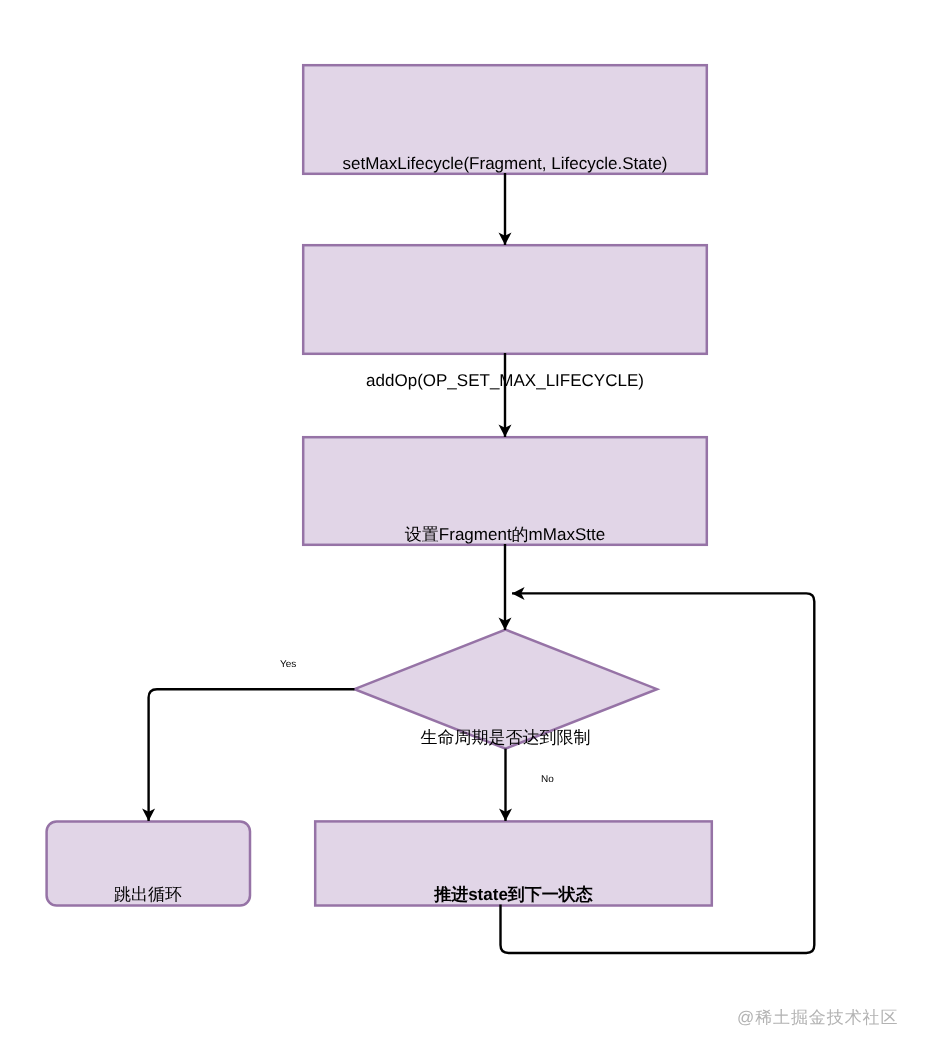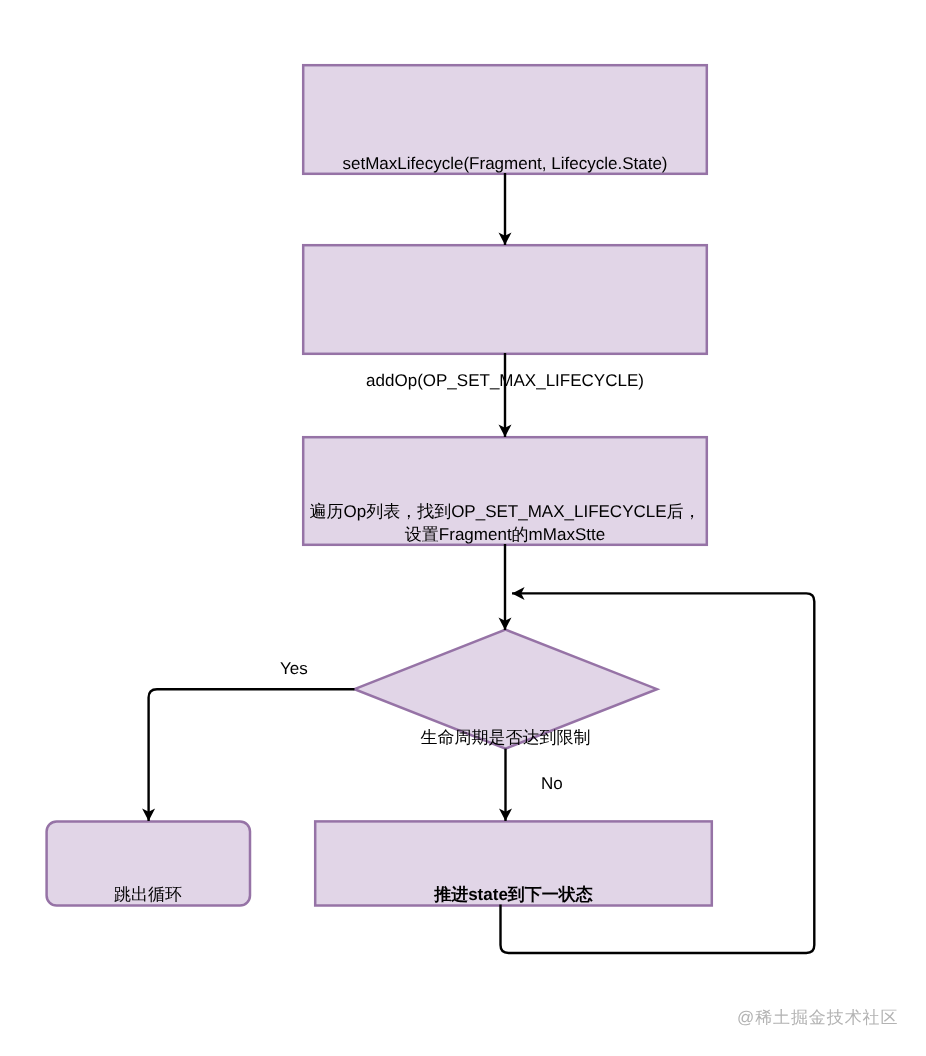--- a/index.html
+++ b/index.html
@@ -5,21 +5,21 @@
 <style>
   html,body{margin:0;padding:0;background:#ffffff;}
   body{width:926px;height:1056px;overflow:hidden;
        font-family:"Liberation Sans",sans-serif;
        -webkit-font-smoothing:antialiased;text-rendering:geometricPrecision;}
   #stage{position:relative;width:926px;height:1056px;background:#ffffff;}
   svg#flow{position:absolute;left:0;top:0;width:926px;height:1056px;}
   .nodelabel{position:absolute;display:flex;align-items:flex-end;justify-content:center;
              text-align:center;color:#000000;font-size:17px;line-height:23px;
              white-space:nowrap;pointer-events:none;transform:translateZ(0);}
-  .edgelabel{position:absolute;font-size:17px;color:#000000;white-space:nowrap;
+  .edgelabel{position:absolute;font-size:10px;color:#000000;white-space:nowrap;
              transform:translateZ(0);}
   #watermark{position:absolute;color:#b3b3b3;font-size:17px;letter-spacing:0.9px;
              white-space:nowrap;transform:translateZ(0);}
 </style>
 </head>
 <body>
 
 <div id="stage">
 
   <svg id="flow" viewBox="0 0 926 1056">
@@ -51,21 +51,21 @@
 
   <div class="nodelabel" style="left:302px;top:64px;width:406px;height:111px;">
     <span>setMaxLifecycle(Fragment, Lifecycle.State)</span>
   </div>
 
   <div class="nodelabel" style="left:302px;top:257px;width:406px;height:111px;margin-top:24px;">
     <span>addOp(OP_SET_MAX_LIFECYCLE)</span>
   </div>
 
   <div class="nodelabel" style="left:302px;top:436px;width:406px;height:110px;">
-    <span><span>遍历Op列表，找到OP_SET_MAX_LIFECYCLE后，</span><br><span>设置Fragment的mMaxStte</span></span>
+    <span><br><span>设置Fragment的mMaxStte</span></span>
   </div>
 
   <div class="nodelabel" style="left:354px;top:629px;width:303px;height:120px;">
     <span>生命周期是否达到限制</span>
   </div>
 
   <div class="nodelabel" style="left:45px;top:820px;width:206px;height:86px;font-family:Liberation Serif, serif;">
     <span>跳出循环</span>
   </div>
 

